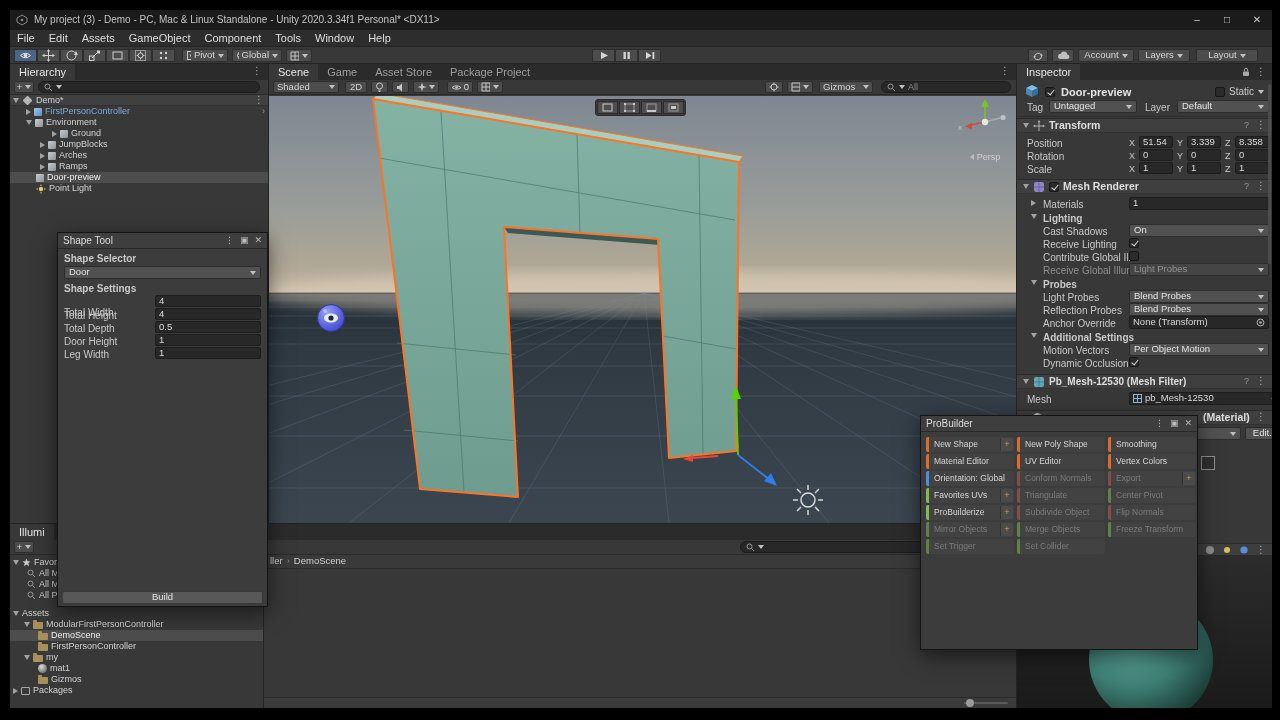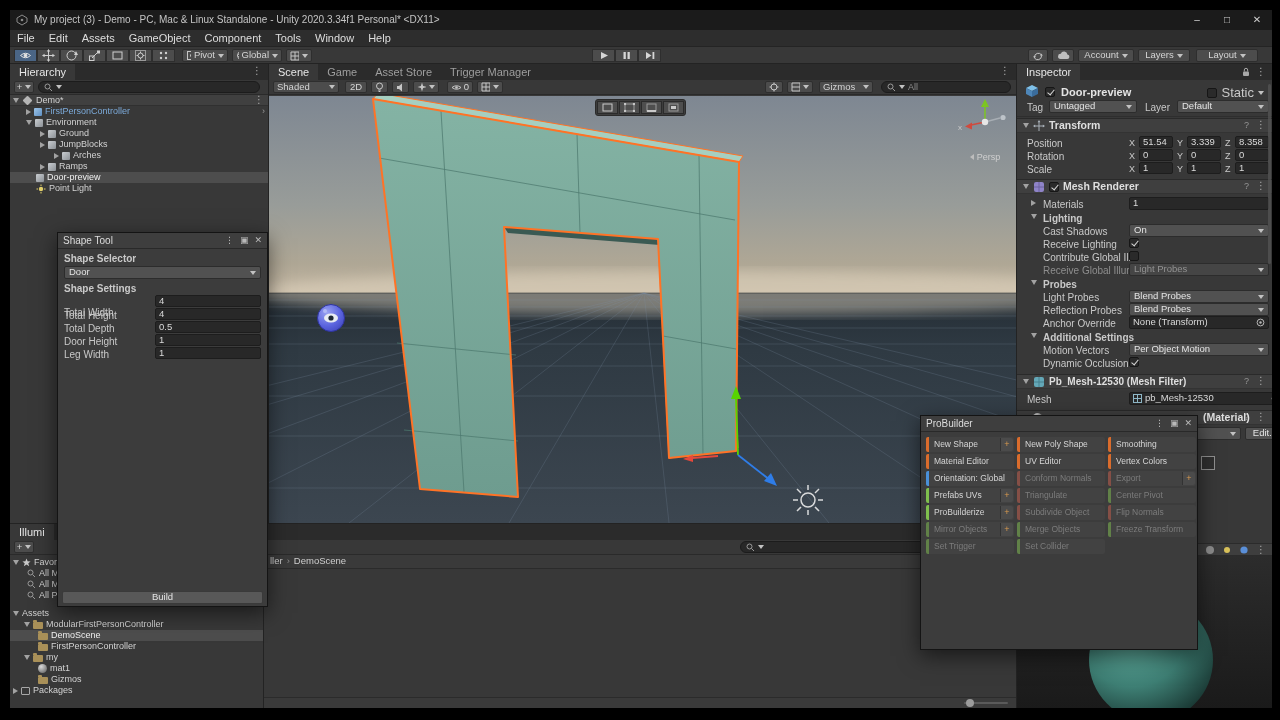--- a/index.html
+++ b/index.html
@@ -233,31 +233,31 @@
         <span class="fold cl"></span>
         <span class="cube blue"></span>
         <span style="color:#7BA9D8">FirstPersonController</span>
         <span style="position:absolute;right:3px;color:#9A9A9A">›</span>
       </div>
     <div class="trow" style="top:22px;padding-left:16px">
         <span class="fold"></span>
         <span class="cube"></span>
         <span>Environment</span>
       </div>
-    <div class="trow" style="top:33px;padding-left:30px">
+    <div class="trow" style="top:33px;padding-left:42px">
         <span class="fold cl"></span>
         <span class="cube"></span>
         <span>Ground</span>
       </div>
     <div class="trow" style="top:44px;padding-left:30px">
         <span class="fold cl"></span>
         <span class="cube"></span>
         <span>JumpBlocks</span>
       </div>
-    <div class="trow" style="top:55px;padding-left:44px">
+    <div class="trow" style="top:55px;padding-left:30px">
         <span class="fold cl"></span>
         <span class="cube"></span>
         <span>Arches</span>
       </div>
     <div class="trow" style="top:66px;padding-left:30px">
         <span class="fold cl"></span>
         <span class="cube"></span>
         <span>Ramps</span>
       </div>
     <div class="trow sel" style="top:77px;padding-left:16px">
@@ -274,21 +274,21 @@
         <span>Point Light</span>
       </div>
   </div>
 </div>
 
 <div id="scene" class="panel" style="left:268px;top:64px;width:748px;height:459px;border-left:1px solid #232323">
   <div class="tabbar">
     <div class="tab on">Scene</div>
     <div class="tab">Game</div>
     <div class="tab">Asset Store</div>
-    <div class="tab">Trigger Manager</div>
+    <div class="tab">Package Project</div>
     <span class="kebab" style="margin-left:auto;padding:2px 6px">⋮</span>
   </div>
   <div class="ptool">
     <div class="tbtn" style="left:4px;top:1px;width:66px;height:12px;justify-content:space-between">
         <span>Shaded</span>
         <span class="caret"></span>
       </div>
     <div class="tbtn" style="left:76px;top:1px;width:22px;height:12px">
         <span>2D</span>
       </div>
@@ -617,21 +617,21 @@
     </span>
   </div>
 
   <svg class="abs" style="left:8px;top:20px" width="14" height="14">
       <polygon points="7,1 13,4 7,7 1,4" fill="#7EC0E8"></polygon>
       <polygon points="1,4 7,7 7,13 1,10" fill="#4E86B8"></polygon>
       <polygon points="13,4 7,7 7,13 13,10" fill="#3A6C9C"></polygon>
     </svg>
   <span class="chk on" style="left:28px;top:23px"></span>
   <span class="ilbl bold" style="left:44px;top:22px;font-size:11px;color:#E4E4E4">Door-preview</span>
-  <span class="abs flex" style="right:8px;top:22px;gap:4px;font-size:13px;color:#C9C9C9">
+  <span class="abs flex" style="right:8px;top:22px;gap:4px;font-size:10px;color:#C9C9C9">
     <span class="chk inline"></span>
     <span>Static</span>
     <span class="caret"></span>
   </span>
   <span class="ilbl" style="left:10px;top:38px">Tag</span>
   <div class="dd" style="left:32px;top:36px;width:88px">
       <span>Untagged</span>
       <span class="caret"></span>
     </div>
   <span class="ilbl" style="left:128px;top:38px">Layer</span>
@@ -901,21 +901,21 @@
         <i class="stripe s-r"></i>
         <span>Conform Normals</span>
       </div>
     <div class="pbbtn dis">
         <i class="stripe s-r"></i>
         <span>Export</span>
         <span class="pbplus">+</span>
       </div>
     <div class="pbbtn">
         <i class="stripe s-g"></i>
-        <span>Prefabs UVs</span>
+        <span>Favorites UVs</span>
         <span class="pbplus">+</span>
       </div>
     <div class="pbbtn dis">
         <i class="stripe s-r"></i>
         <span>Triangulate</span>
       </div>
     <div class="pbbtn dis">
         <i class="stripe s-g"></i>
         <span>Center Pivot</span>
       </div>

